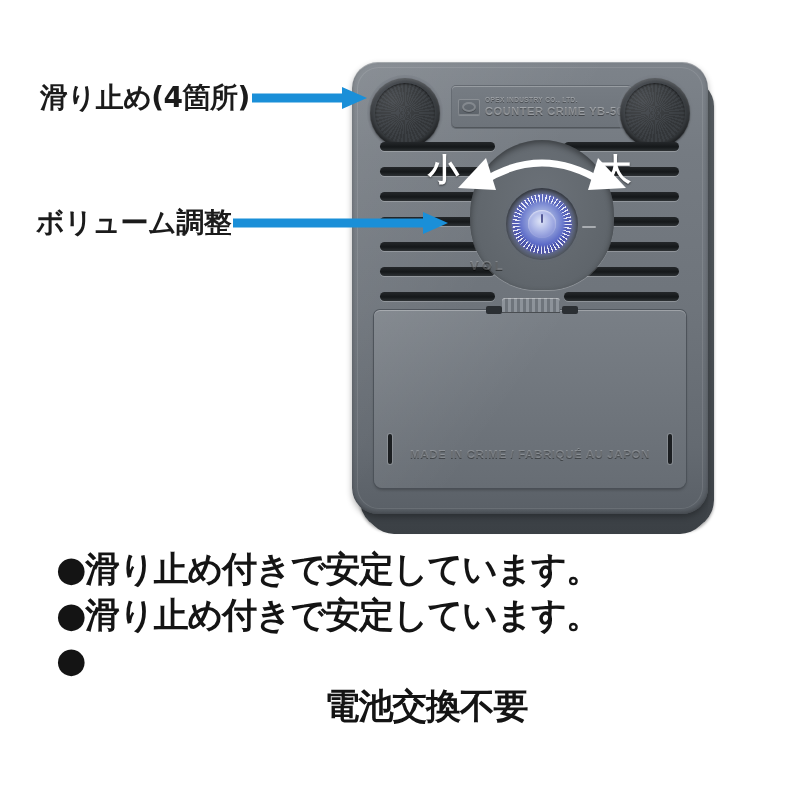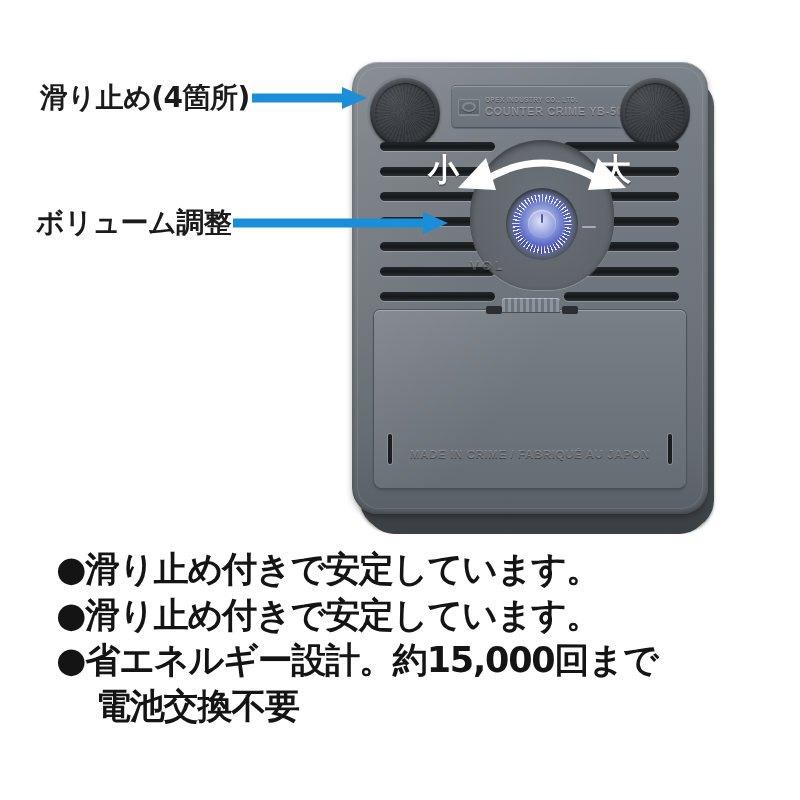--- a/index.html
+++ b/index.html
@@ -209,21 +209,21 @@
   .arrow-svg{overflow:visible;}
 
   
   .bullets{position:absolute;left:56px;top:552px;width:700px;}
   .bline{
     display:flex;align-items:flex-start;
     font-size:35px;font-weight:bold;color:#141414;line-height:1.02;
     font-family:"DejaVu Sans","Liberation Sans",sans-serif;
     letter-spacing:-1.2px;margin-bottom:10px;white-space:nowrap;
   }
-  .bline.indent{padding-left:40px;}
+  .bline.indent{padding-left:40px;justify-content:center;}
   .bdot{margin-right:0px;}
 </style>
 </head>
 <body>
 
 <div class="stage">
 
   <div class="device-wrap">
 
     <div class="dev-side"></div>
@@ -320,20 +320,19 @@
     <div class="bline">
       <span class="bdot">●</span>
       <span>滑り止め付きで安定しています。</span>
     </div>
     <div class="bline">
       <span class="bdot">●</span>
       <span>滑り止め付きで安定しています。</span>
     </div>
     <div class="bline">
       <span class="bdot">●</span>
-      <span>省エネルギー設計。約15,000回まで</span>
     </div>
     <div class="bline indent">
       <span>電池交換不要</span>
     </div>
   </div>
 
 </div>
 
 </body></html>

